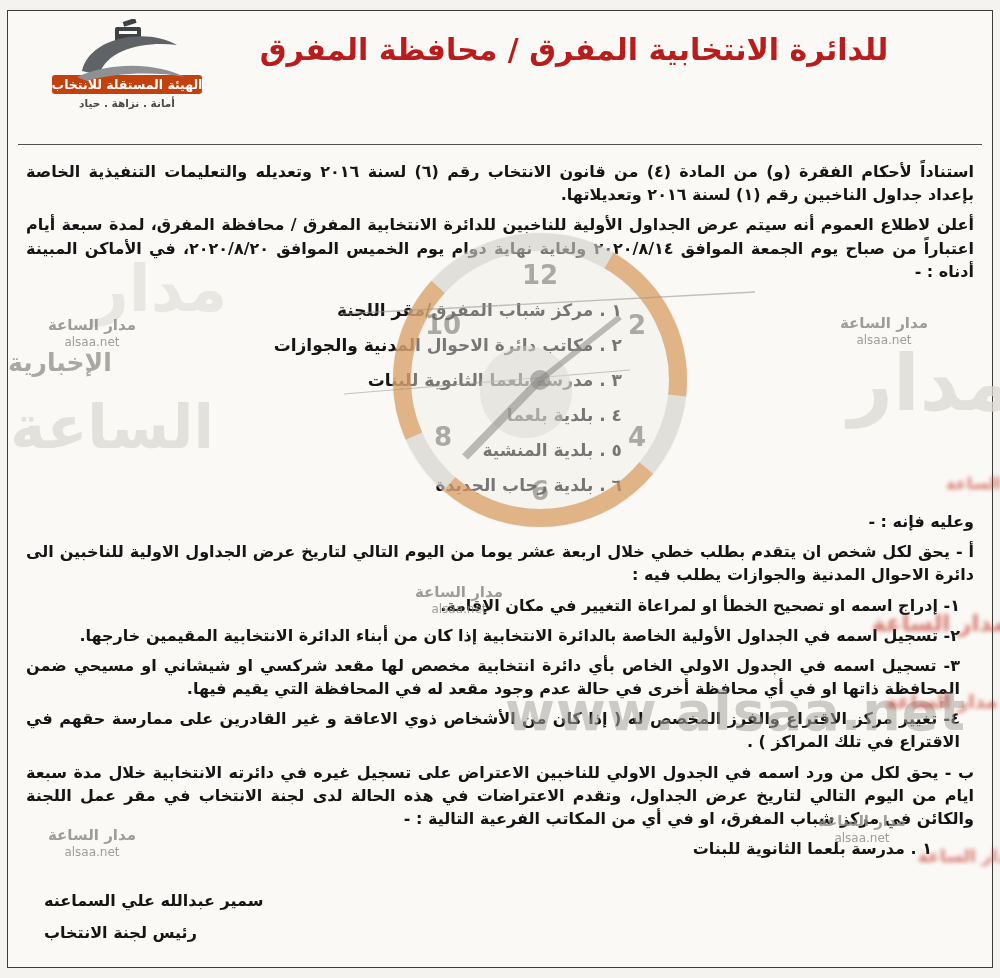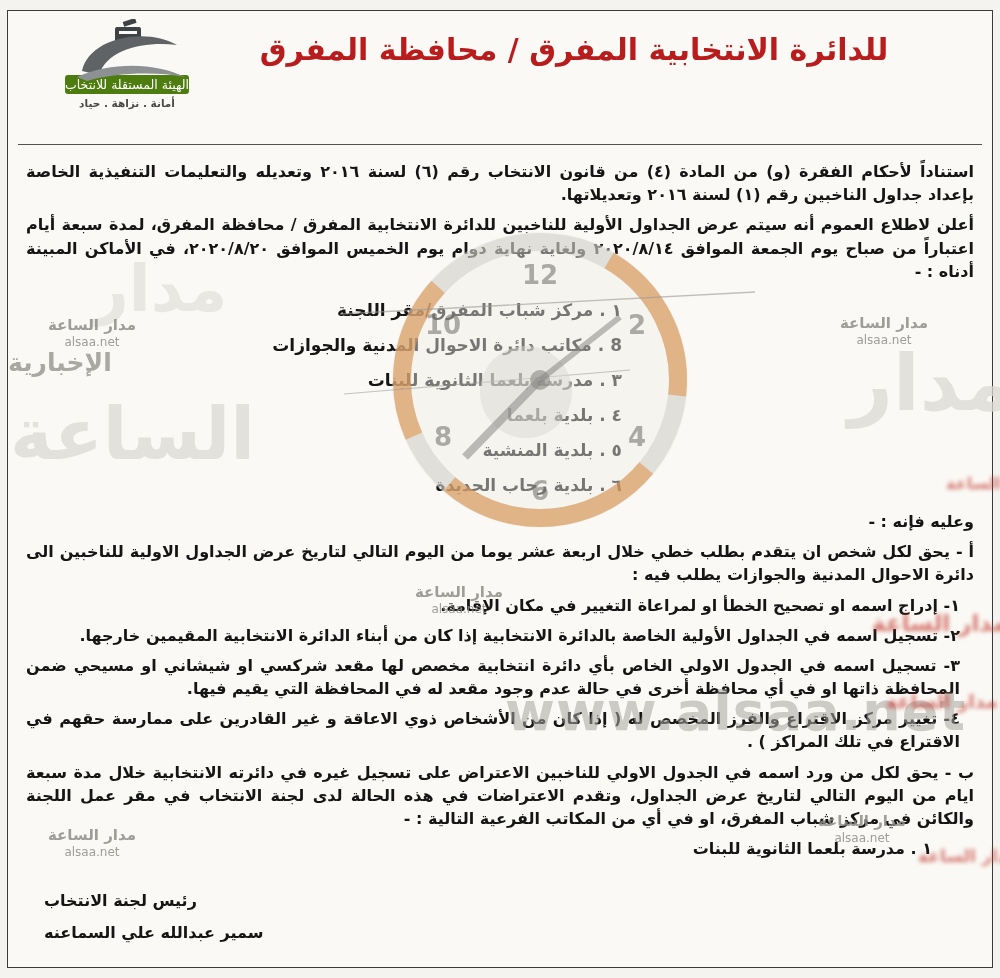--- a/index.html
+++ b/index.html
@@ -7,21 +7,21 @@
   body { font-family:"DejaVu Sans", sans-serif; background:#eeede9; position:relative; }
   .page { position:absolute; inset:0; background:#f4f3ef; }
 
   .doc { position:absolute; left:7px; top:10px; width:986px; height:958px; background:#faf9f5;
          border:1px solid #3a3a3a; padding:6px 10px 10px; display:flex; flex-direction:column; z-index:1; }
 
   
   .doc-header { display:flex; flex-direction:row; border-bottom:1px solid #55524e; padding-bottom:6px; min-height:128px; }
   .logo { width:218px; flex:none; text-align:center; padding-top:2px; }
   .logo svg { display:block; margin:0 auto; }
-  .logo-banner { background:#4d7c0f; color:#fff; font-size:12.5px; font-weight:400; border-radius:3px;
+  .logo-banner { background:#c2410c; color:#fff; font-size:12.5px; font-weight:700; border-radius:3px;
                  padding:2px 0; width:fit-content; margin:-6px auto 0; white-space:nowrap; }
   .logo-motto { font-size:10.5px; color:#4a4a48; font-weight:700; margin-top:3px; letter-spacing:1px; }
   .titles { flex:1; text-align:center; padding:12px 70px 0 0; direction:rtl; }
   .titles h1 { font-size:30px; font-weight:800; color:#111; line-height:1.35; }
   .titles h2 { font-size:30px; font-weight:800; color:#b91c1c; line-height:1.4; }
 
   
   .doc-main { direction:rtl; text-align:justify; font-size:16px; font-weight:700; color:#151515;
               line-height:1.45; padding:8px 8px 0; }
   .doc-main p { margin-top:7px; }
@@ -75,42 +75,42 @@
         <h2>للدائرة الانتخابية المفرق / محافظة المفرق</h2>
       </div>
     </div>
 
     <div class="doc-main">
       <p>استناداً لأحكام الفقرة (و) من المادة (٤) من قانون الانتخاب رقم (٦) لسنة ٢٠١٦ وتعديله والتعليمات التنفيذية الخاصة بإعداد جداول الناخبين رقم (١) لسنة ٢٠١٦ وتعديلاتها.</p>
       <p>أعلن لاطلاع العموم أنه سيتم عرض الجداول الأولية للناخبين للدائرة الانتخابية المفرق / محافظة المفرق، لمدة سبعة أيام اعتباراً من صباح يوم الجمعة الموافق ٢٠٢٠/٨/١٤ ولغاية نهاية دوام يوم الخميس الموافق ٢٠٢٠/٨/٢٠، في الأماكن المبينة أدناه : -</p>
 
       <ul class="locations">
         <li>١ . مركز شباب المفرق/مقر اللجنة</li>
-        <li>8 . مكاتب دائرة الاحوال المدنية والجوازات</li>
+        <li>٢ . مكاتب دائرة الاحوال المدنية والجوازات</li>
         <li>٣ . مدرسة بلعما الثانوية للبنات</li>
         <li>٤ . بلدية بلعما</li>
         <li>٥ . بلدية المنشية</li>
         <li>٦ . بلدية رحاب الجديدة</li>
       </ul>
 
       <p class="intro">وعليه فإنه : -</p>
 
       <p class="clause">أ - يحق لكل شخص ان يتقدم بطلب خطي خلال اربعة عشر يوما من اليوم التالي لتاريخ عرض الجداول الاولية للناخبين الى دائرة الاحوال المدنية والجوازات يطلب فيه :</p>
       <p class="subitem">١- إدراج اسمه او تصحيح الخطأ او لمراعاة التغيير في مكان الإقامة.</p>
       <p class="subitem">٢- تسجيل اسمه في الجداول الأولية الخاصة بالدائرة الانتخابية إذا كان من أبناء الدائرة الانتخابية المقيمين خارجها.</p>
       <p class="subitem">٣- تسجيل اسمه في الجدول الاولي الخاص بأي دائرة انتخابية مخصص لها مقعد شركسي او شيشاني او مسيحي ضمن المحافظة ذاتها او في أي محافظة أخرى في حالة عدم وجود مقعد له في المحافظة التي يقيم فيها.</p>
       <p class="subitem">٤- تغيير مركز الاقتراع والفرز المخصص له ( إذا كان من الأشخاص ذوي الاعاقة و غير القادرين على ممارسة حقهم في الاقتراع في تلك المراكز ) .</p>
 
       <p class="clause">ب - يحق لكل من ورد اسمه في الجدول الاولي للناخبين الاعتراض على تسجيل غيره في دائرته الانتخابية خلال مدة سبعة ايام من اليوم التالي لتاريخ عرض الجداول، وتقدم الاعتراضات في هذه الحالة لدى لجنة الانتخاب في مقر عمل اللجنة والكائن في مركز شباب المفرق، او في أي من المكاتب الفرعية التالية : -</p>
       <p class="branch-item">١ . مدرسة بلعما الثانوية للبنات</p>
     </div>
 
     <div class="doc-footer">
+      <div>سمير عبدالله علي السماعنه</div>
       <div>رئيس لجنة الانتخاب</div>
-      <div>سمير عبدالله علي السماعنه</div>
     </div>
 
   </div>
 
   <div class="wm-layer">
 
     <svg class="clock" width="430" height="320" viewBox="0 0 430 320">
       <circle cx="210" cy="158" r="148" fill="#efede8" opacity="0.45"></circle>
       <circle cx="210" cy="158" r="138" fill="none" stroke="#b9b7b2" stroke-width="18" opacity="0.35"></circle>
       <circle cx="210" cy="158" r="138" fill="none" stroke="#e08a35" stroke-width="18" opacity="0.5" stroke-dasharray="160 80 220 60 160 200" transform="rotate(-60 210 158)"></circle>
@@ -123,21 +123,21 @@
       <g fill="#6f6d68" opacity="0.55" font-size="26" font-weight="bold" text-anchor="middle">
         <text x="210" y="62">12</text>
         <text x="307" y="112">2</text>
         <text x="307" y="224">4</text>
         <text x="210" y="278">6</text>
         <text x="113" y="224">8</text>
         <text x="113" y="112">10</text>
       </g>
     </svg>
 
-    <div class="ghost" style="left:10px; top:392px; font-size:72px;">الساعة</div>
+    <div class="ghost" style="left:10px; top:392px; font-size:60px;">الساعة</div>
     <div class="ghost" style="left:92px; top:252px; font-size:64px; opacity:.55;">مدار</div>
     <div class="ghost" style="left:848px; top:338px; font-size:78px;">مدار</div>
 
     <div class="url-ghost">www.alsaa.net</div>
     <div class="tagline-ghost">الإخبارية</div>
 
     <div class="stamp" style="left:48px; top:316px;">
       <span class="b">مدار الساعة</span>
       <span class="d">alsaa.net</span>
     </div>

